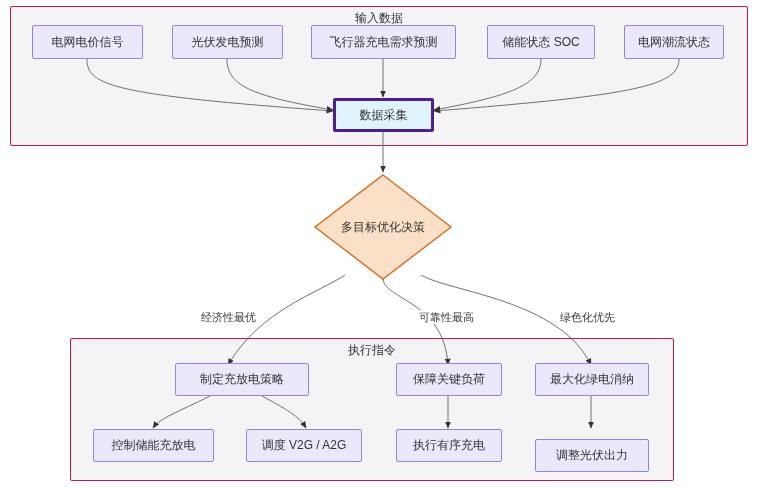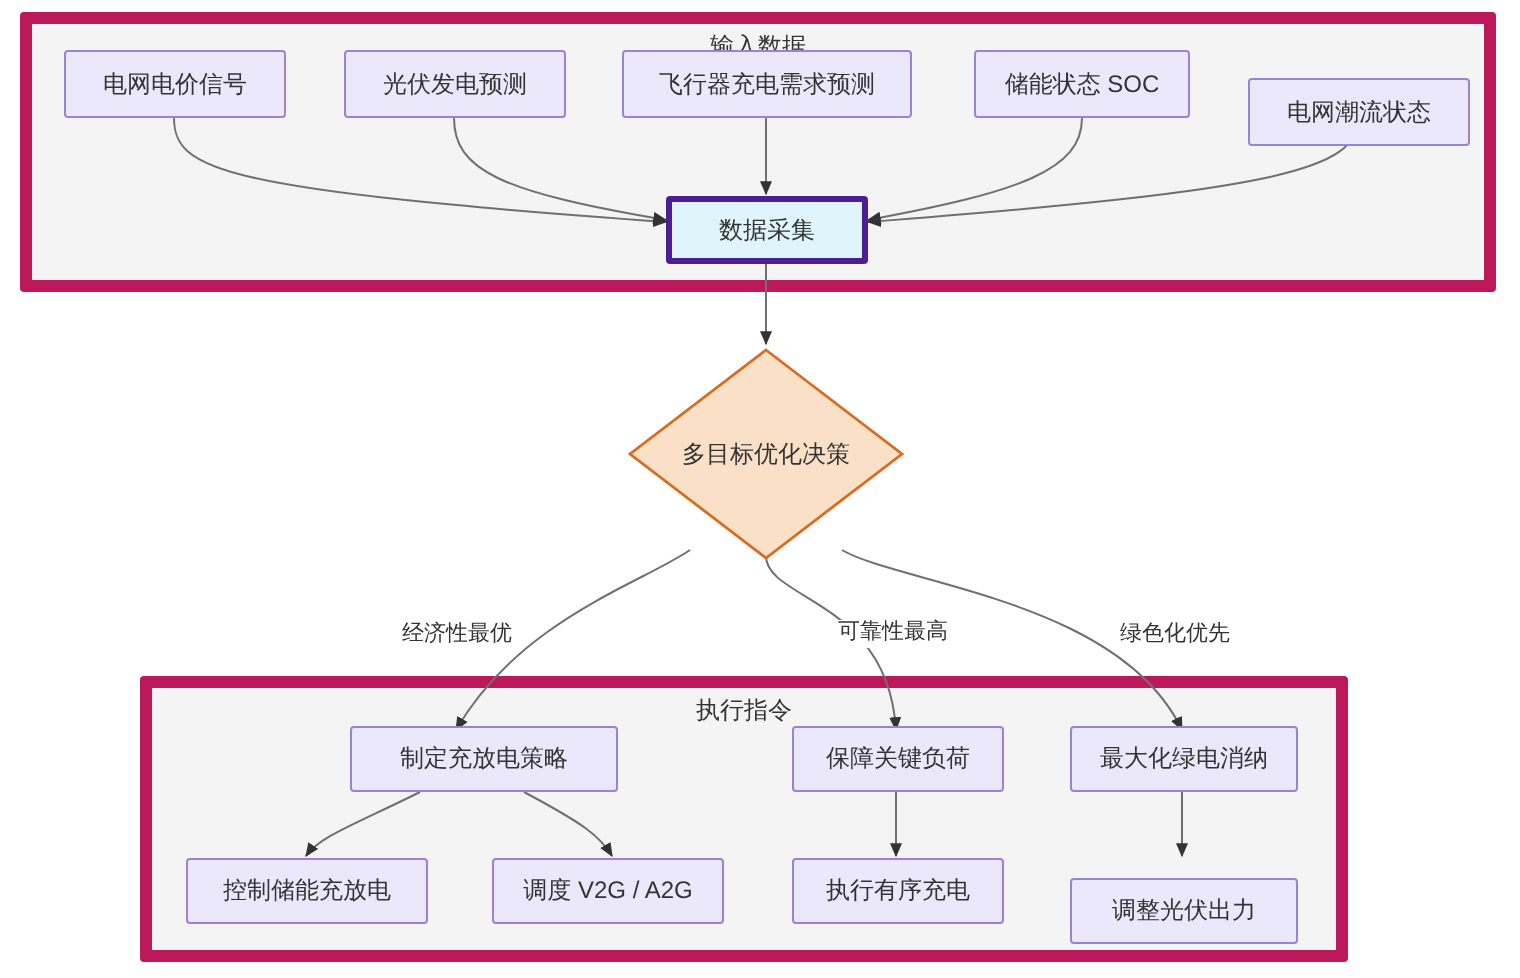--- a/index.html
+++ b/index.html
@@ -21,21 +21,21 @@
     position: absolute;
     left: 0;
     top: 0;
     width: 760px;
     height: 489px;
     pointer-events: none;
   }
   .cluster {
     position: absolute;
     background: #f4f4f4;
-    border: 6px solid #be185d;
+    border: 1px solid #be185d;
     border-radius: 2px;
     box-sizing: border-box;
   }
   .cluster-title {
     position: absolute;
     top: 4px;
     left: 0;
     width: 100%;
     text-align: center;
     font-size: 12px;
@@ -143,39 +143,39 @@
   </div>
   <div class="node" style="left:172px; top:25px; width:111px; height:34px;">
     <span>光伏发电预测</span>
   </div>
   <div class="node" style="left:311px; top:25px; width:145px; height:34px;">
     <span>飞行器充电需求预测</span>
   </div>
   <div class="node" style="left:487px; top:25px; width:108px; height:34px;">
     <span>储能状态 SOC</span>
   </div>
-  <div class="node" style="left:624px; top:25px; width:111px; height:34px;margin-top:14px;">
+  <div class="node" style="left:624px; top:25px; width:100px; height:34px;">
     <span>电网潮流状态</span>
   </div>
 
   <div class="node collect" style="left:333px; top:98px; width:101px; height:34px;">
     <span>数据采集</span>
   </div>
 
   <div class="diamond-wrap" style="left:313px; top:173px; width:140px; height:108px;">
     <svg class="diamond-shape" viewBox="0 0 140 108" preserveAspectRatio="none">
       <polygon points="70,2 138,54 70,106 2,54" fill="#fbe0c8" stroke="#d86c20" stroke-width="1.4"></polygon>
     </svg>
     <div class="diamond-label">多目标优化决策</div>
   </div>
 
   <div class="edge-label" style="left:199px; top:310px;">
     <span>经济性最优</span>
   </div>
-  <div class="edge-label" style="left:417px; top:310px;font-family:Liberation Mono, monospace;">
+  <div class="edge-label" style="left:417px; top:310px;">
     <span>可靠性最高</span>
   </div>
   <div class="edge-label" style="left:558px; top:310px;">
     <span>绿色化优先</span>
   </div>
 
   <div class="node" style="left:175px; top:363px; width:134px; height:33px;">
     <span>制定充放电策略</span>
   </div>
   <div class="node" style="left:396px; top:363px; width:106px; height:33px;">

